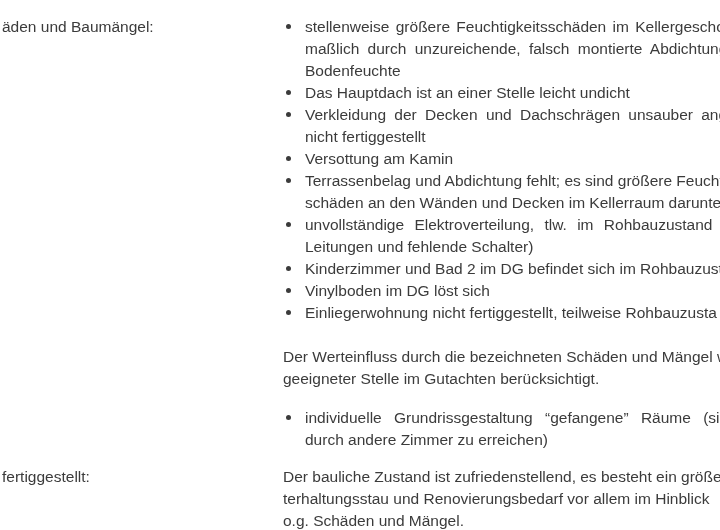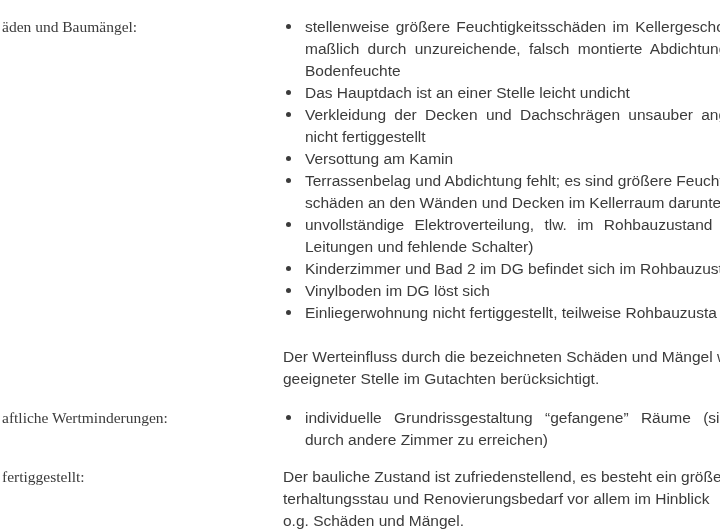--- a/index.html
+++ b/index.html
@@ -20,21 +20,20 @@
   .section {
     position: absolute;
     left: 0;
     width: 1000px; 
   }
   .label {
     position: absolute;
     left: 2px;
     top: 0;
     white-space: nowrap;
-    font-family: Liberation Serif, serif;
   }
   .content {
     margin-left: 283px;
   }
   .bullet {
     position: relative;
     padding-left: 22px;
   }
   .dot {
     position: absolute;
@@ -115,21 +114,20 @@
 
     <div class="paragraph para-gap">
       <div class="line">Der Werteinfluss durch die bezeichneten Schäden und Mängel w</div>
       <div class="line">geeigneter Stelle im Gutachten berücksichtigt.</div>
     </div>
 
   </div>
 </div>
 
 <div class="section" style="top:407px">
-  <div class="label">aftliche Wertminderungen:</div>
   <div class="content">
     <div class="bullet">
       <span class="dot"></span>
       <div class="line ws8">individuelle Grundrissgestaltung “gefangene” Räume (sin</div>
       <div class="line">durch andere Zimmer zu erreichen)</div>
     </div>
   </div>
 </div>
 
 <div class="section" style="top:466px">

